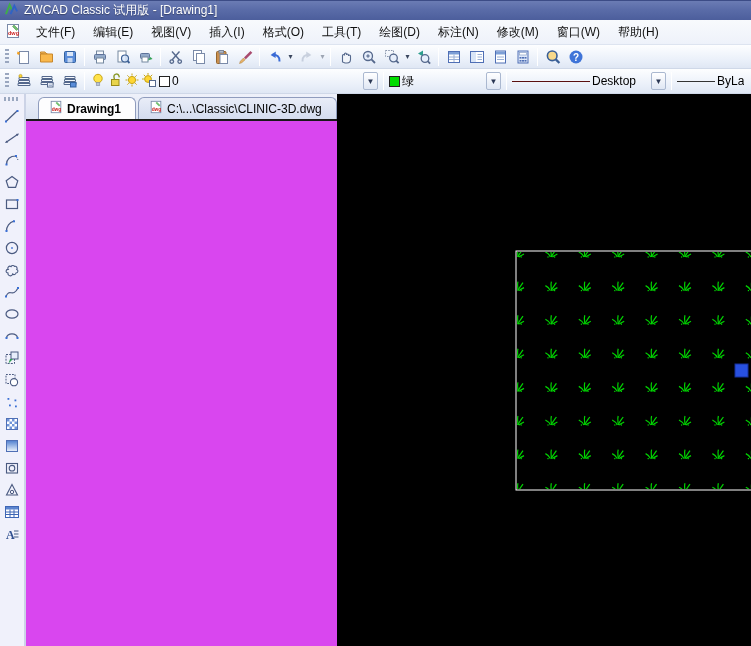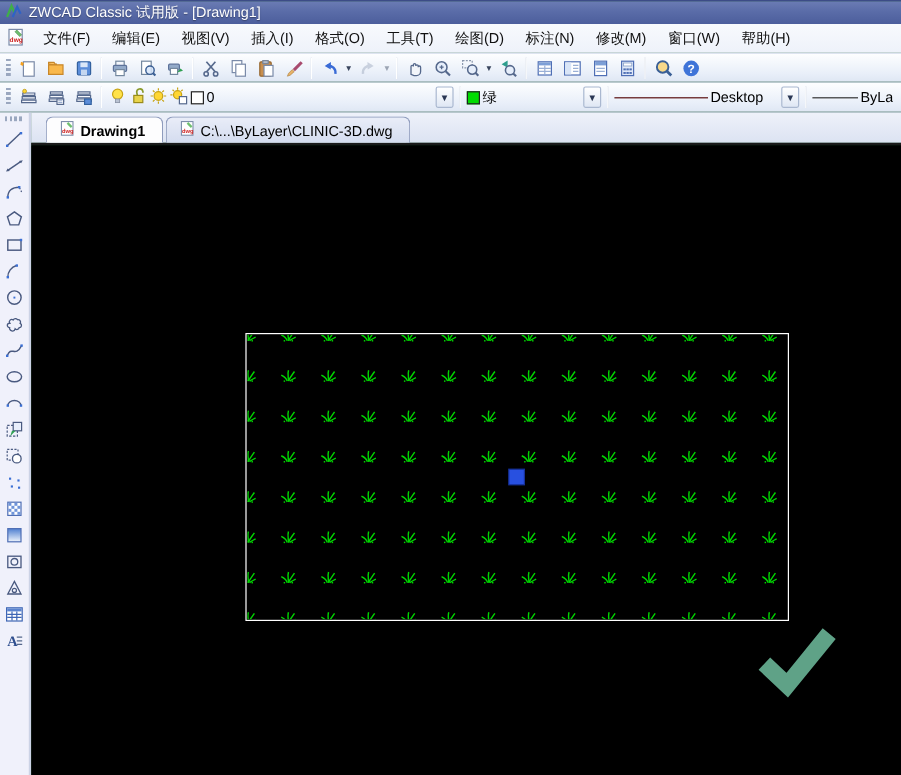--- a/index.html
+++ b/index.html
@@ -1,18 +1,18 @@
 <!DOCTYPE html>
 <html><head>
 <meta charset="utf-8">
 <style>
   * { margin:0; padding:0; box-sizing:border-box; }
   html,body { width:751px; height:646px; overflow:hidden; }
   body { font-family:"Liberation Sans","DejaVu Sans",sans-serif; font-size:12px; }
-  .window { position:relative; width:751px; height:646px; background:#14532d; overflow:hidden; }
+  .window { position:relative; width:751px; height:646px; background:#d946ef; overflow:hidden; }
 
   
   .titlebar { height:20px; background:linear-gradient(180deg,#6b7cb4 0%,#5a6ca8 45%,#4c5e9c 100%);
     border-top:1px solid #3c4c86; display:flex; align-items:center; padding-left:4px; gap:5px; }
   .titlebar .title { color:#fff; font-size:12px; text-shadow:0 1px 1px rgba(0,0,0,.35); white-space:nowrap; }
 
   
   .menubar { height:25px; background:linear-gradient(180deg,#f8fafd,#eef2fa); display:flex; align-items:center;
     padding-left:3px; border-bottom:1px solid #dde4f0; }
   .menubar .docicon { margin:0 6px 0 2px; }
@@ -42,21 +42,21 @@
   .combo .val { white-space:nowrap; overflow:hidden; }
   .swatch { width:11px; height:11px; border:1px solid #222; }
   .ltline { height:1px; background:#5a0f0f; flex:0 0 auto; }
   .lt2 { background:#333; }
 
   
   .main { display:flex; height:552px; }
   .leftcol { width:26px; background:#f0f1fb; border-right:2px solid #ccd3e6; display:flex; flex-direction:column; align-items:center; }
   .draw-btn { width:20px; height:20px; margin:1px 0; display:flex; align-items:center; justify-content:center;
     border:1px solid transparent; border-radius:2px; cursor:pointer; }
-  .rightcol { flex:1; display:flex; flex-direction:column; }
+  .rightcol { flex:1; display:flex; flex-direction:row; }
   .tabbar { height:27px; background:linear-gradient(180deg,#eef1fa,#dce3f2); display:flex; align-items:flex-end;
     padding-left:12px; gap:2px; border-bottom:2px solid #1a1a1a; }
   .tab { height:22px; display:flex; align-items:center; gap:4px; padding:0 14px 0 10px;
     border:1px solid #8f9cbd; border-bottom:none; border-radius:6px 6px 0 0; cursor:pointer;
     background:linear-gradient(180deg,#e9edf8,#d4dcef); transform:skewX(0deg); white-space:nowrap; font-size:12px; }
   .tab.active { background:#fdfdfe; font-weight:bold; }
   .canvas { position:relative; flex:1; background:#000; cursor:crosshair; }
   .canvas svg { position:absolute; left:0; top:0; }
 </style>
 </head>
@@ -537,21 +537,21 @@
                 <path d="M9 2l4 4-1.5 1.5L7.5 3.5z" fill="#6fc06f"></path>
               </svg></span>
             <span>Drawing1</span>
           </div>
           <div class="tab">
             <span><svg width="14" height="14" viewBox="0 0 16 16">
                 <rect x="2.5" y="1.5" width="11" height="13" fill="#fff" stroke="#7a8aa8"></rect>
                 <text x="3" y="12" font-size="5.5" fill="#c22" font-weight="bold">dwg</text>
                 <path d="M9 2l4 4-1.5 1.5L7.5 3.5z" fill="#6fc06f"></path>
               </svg></span>
-            <span>C:\...\ByLayer\CLINIC-3D.dwg</span>
+            <span>C:\...\Classic\CLINIC-3D.dwg</span>
           </div>
         </div>
       <div class="canvas">
         <svg id="canvas-svg" width="723" height="523" viewBox="0 0 723 523">
             <defs>
               <clipPath id="hatchclip">
                 <rect x="180" y="158" width="450" height="237"></rect>
               </clipPath>
             </defs>
             <rect x="179" y="157" width="452" height="239" fill="none" stroke="#FFFFFF" stroke-width="1"></rect>

